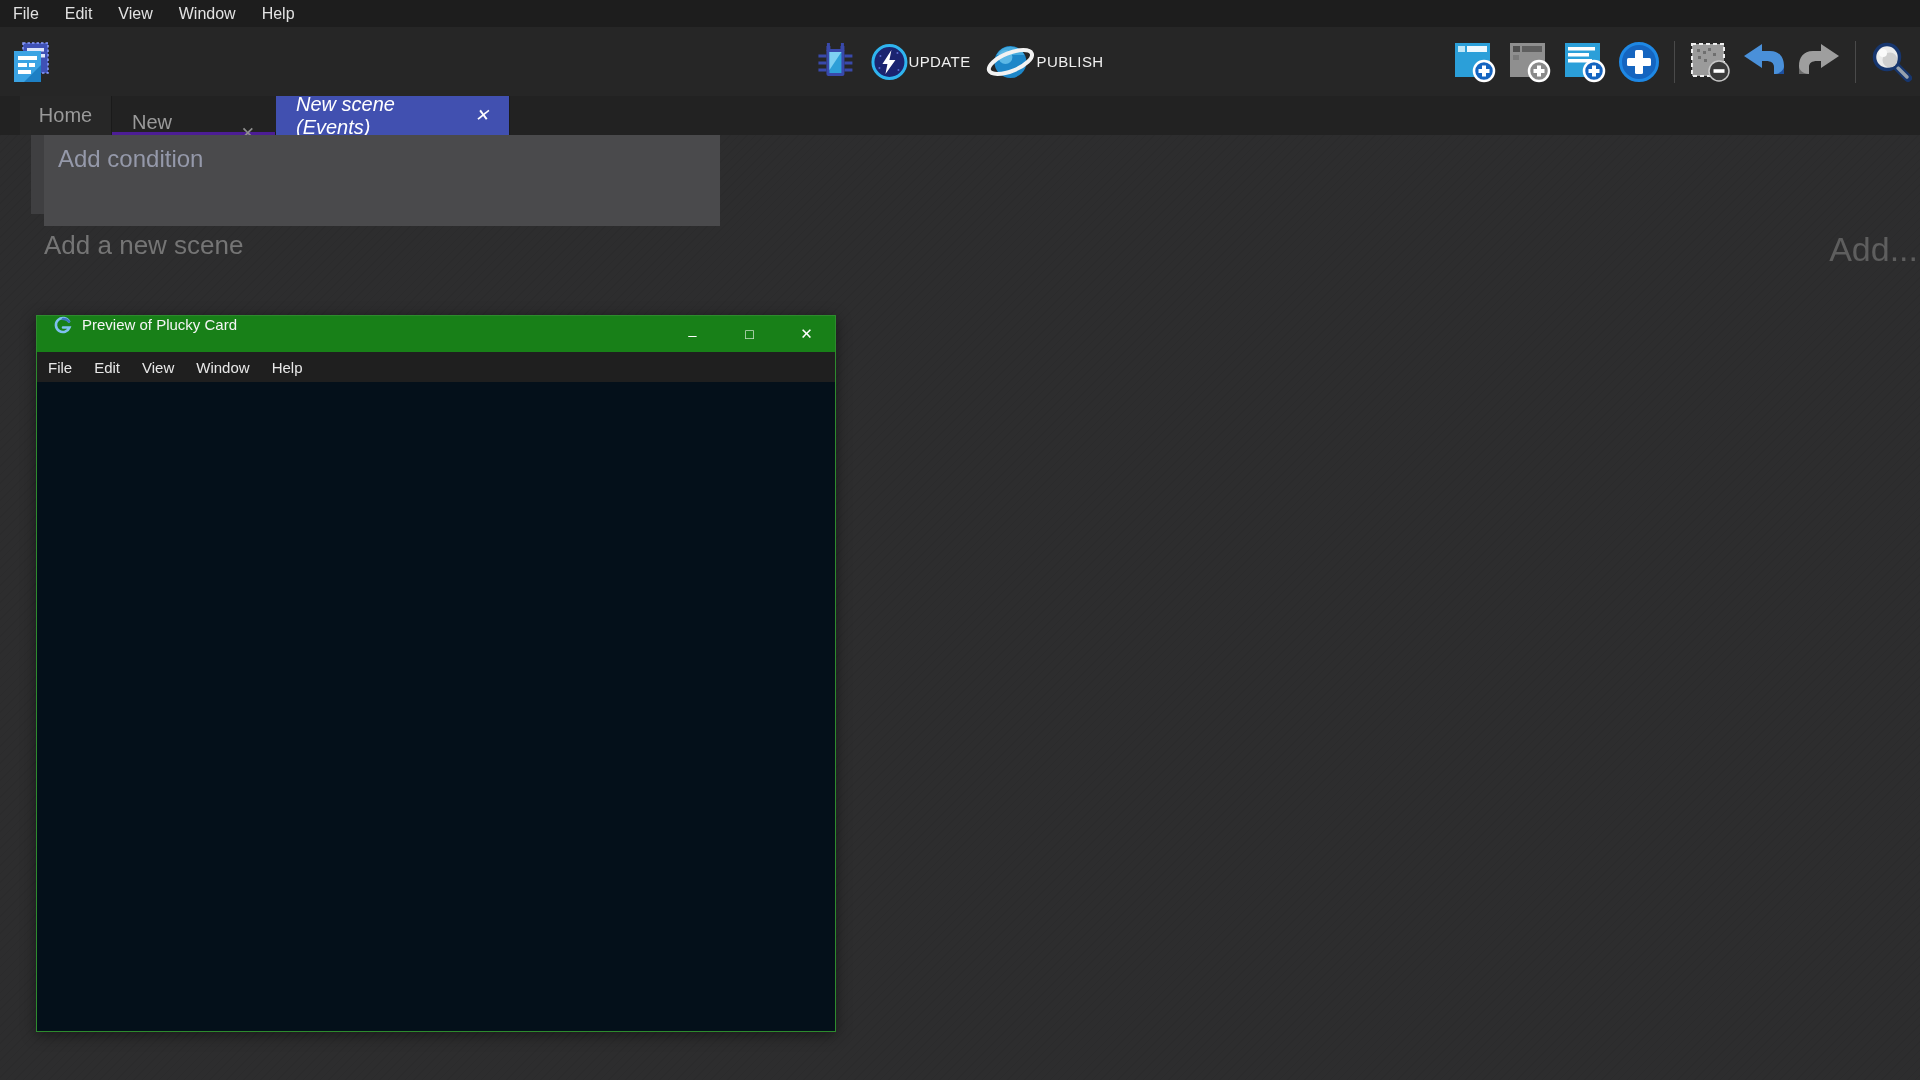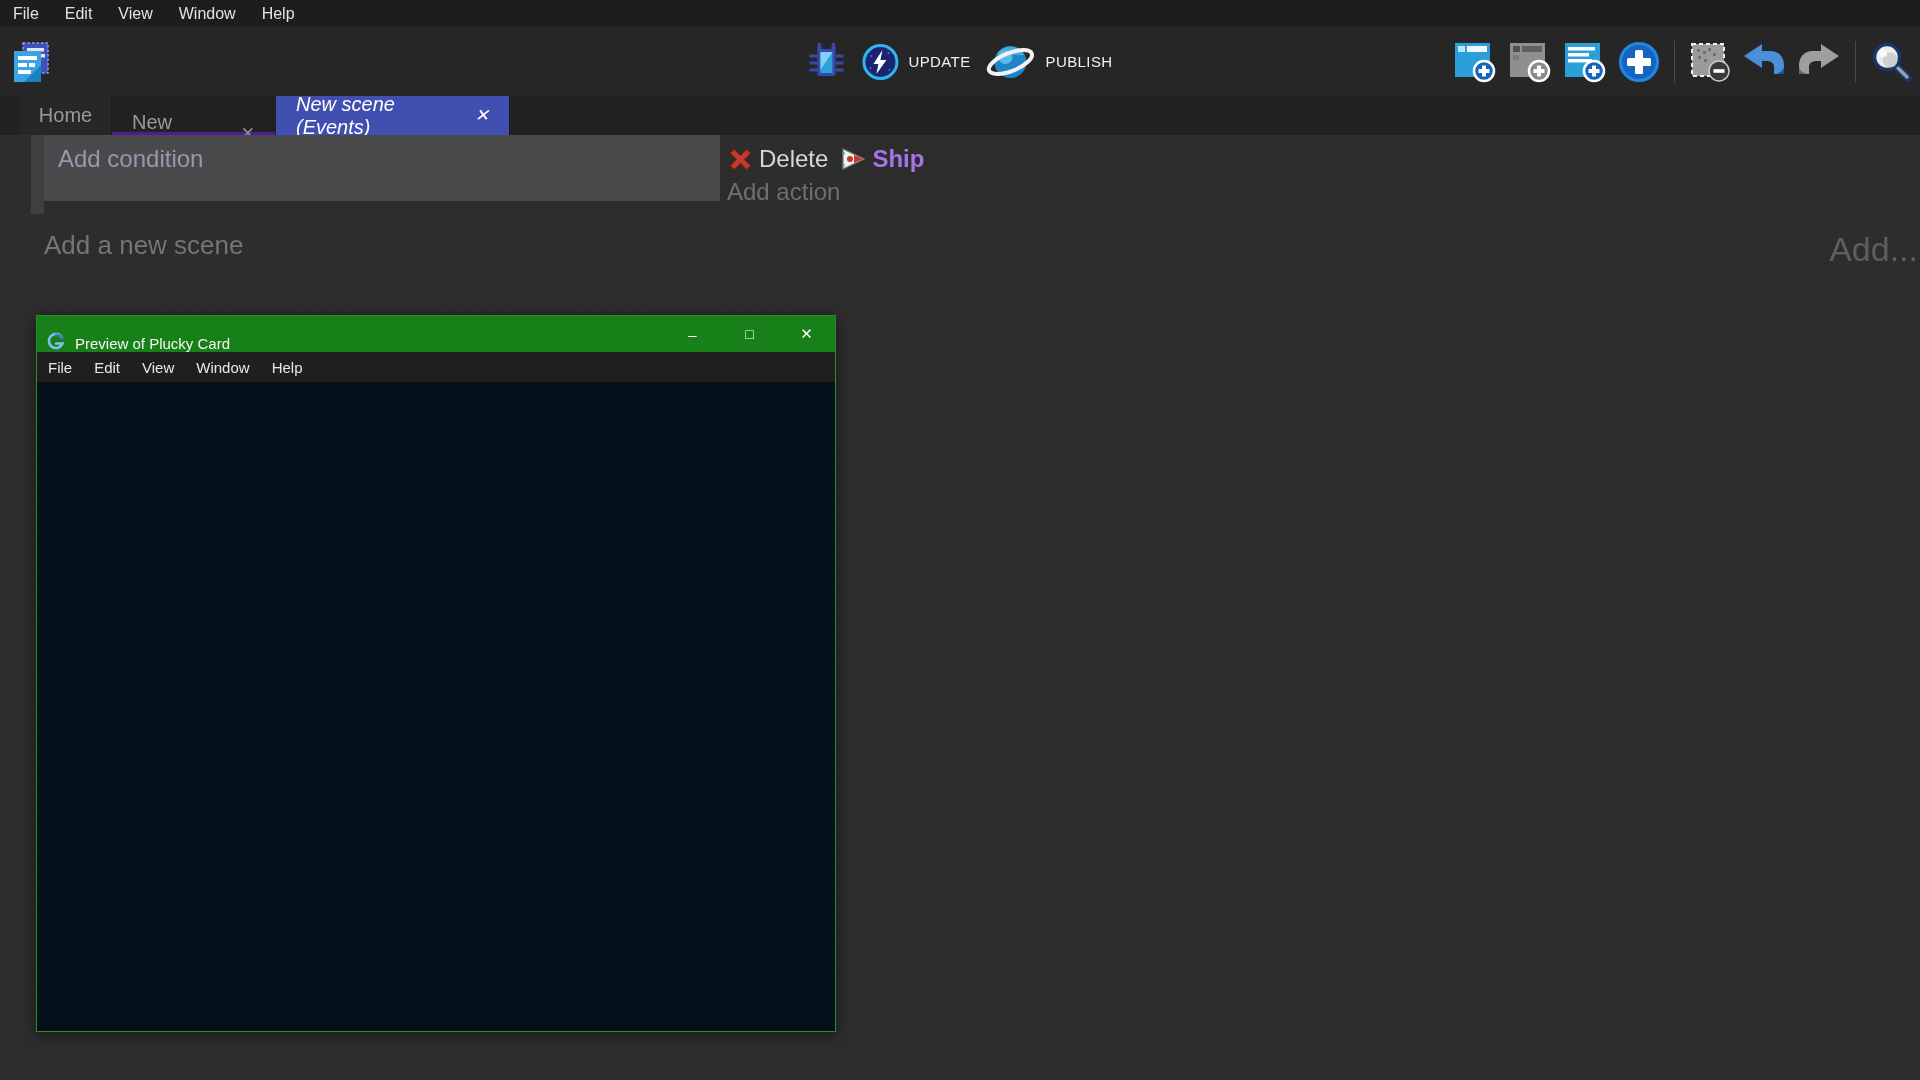--- a/index.html
+++ b/index.html
@@ -22,21 +22,21 @@
   }
   .tb-left { position:absolute; left:10px; top:50%; transform:translateY(-50%); display:flex; }
   .tb-center {
     position:absolute; left:50%; top:50%; transform:translate(-50%,-50%);
     display:flex; align-items:center; gap:10px;
   }
   .tb-right {
     position:absolute; right:8px; top:50%; transform:translateY(-50%);
     display:flex; align-items:center; gap:11px;
   }
-  .tb-btn { display:flex; align-items:center; gap:9px; cursor:default; }
+  .tb-btn { display:flex; align-items:center; cursor:default; }
   .tb-label { font-size:15px; color:#f0f0f0; letter-spacing:0.4px; }
   .tb-sep { width:1px; height:42px; background:#4a4a4a; margin:0 3px; }
   .tb-icon { display:flex; align-items:center; justify-content:center; }
 
   
   .tabbar {
     position:absolute; left:0; top:96px; width:1920px; height:39px;
     background:#222222; display:flex; align-items:stretch;padding-left:20px;
   }
   .tab {
@@ -52,41 +52,41 @@
 
   
   .sheet {
     position:absolute; left:0; top:135px; width:1920px; height:945px;
     background:#2d2d2e;
     background-image:repeating-linear-gradient(135deg, rgba(0,0,0,0.05) 0px, rgba(0,0,0,0.05) 1px, transparent 1px, transparent 6px);
   }
   .event-row { position:absolute; left:31px; top:0; display:flex; align-items:flex-start; }
   .event-margin { width:13px; height:79px; background:#3f3f41; }
   .condition-box {
-    width:676px; height:66px; background:#4a4a4c;
+    width:676px; height:91px; background:#4a4a4c;
     padding:10px 14px; font-size:24px; color:#9599aa;
   }
   .actions-col { margin-left:7px; padding-top:10px; }
   .action-line { display:flex; align-items:center; }
   .action-delete-label { font-size:24px; color:#d8d8d8; margin-left:5px; }
   .action-ship-label { font-size:24px; font-weight:bold; color:#a873e8; margin-left:6px; }
   .ship-icon-wrap { margin-left:12px; display:flex; align-items:center; }
   .add-action { font-size:24px; color:#6f6f6f; margin-top:5px; }
   .add-event { position:absolute; left:44px; top:95px; font-size:26px; color:#757575; }
   .add-more { position:absolute; right:2px; top:95px; font-size:34px; color:#5e5e5e; }
 
   
   .preview-window {
     position:absolute; left:36px; top:180px; width:800px; height:717px;
     border:1px solid #2e8b2e; background:#04101a; display:flex; flex-direction:column;
     box-shadow:0 3px 14px rgba(0,0,0,0.45);
   }
   .pw-titlebar {
-    height:36px; background:#188018; display:flex; align-items:flex-end; flex:0 0 auto;
-    padding-left:9px;
+    height:36px; background:#188018; display:flex; align-items:flex-start; flex:0 0 auto;
+    padding-left:16px;
   }
   .pw-title { font-size:15px; color:#f5f5f5; margin-left:9px; flex:1; }
   .pw-controls { display:flex; height:36px; }
   .pw-ctrl {
     width:57px; height:36px; display:flex; align-items:center; justify-content:center;
     color:#ffffff; font-size:15px; cursor:default;
   }
   .pw-ctrl-max { font-size:14px; }
   .pw-menubar {
     height:30px; background:#1f1f1f; display:flex; align-items:center; flex:0 0 auto;
@@ -260,39 +260,20 @@
   </div>
 </div>
 
 <div class="sheet">
 
   <div class="event-row">
     <div class="event-margin"></div>
     <div class="condition-box">
       <span>Add condition</span>
     </div>
-    <div class="actions-col">
-      <div class="action-line">
-        <svg width="27" height="27" viewBox="0 0 26 26">
-          <path d="M3,7 L7,3 L13,9 L19,3 L23,7 L17,13 L23,19 L19,23 L13,17 L7,23 L3,19 L9,13 Z" fill="#c23b2e" stroke="#6e1c12" stroke-width="1"></path>
-        </svg>
-        <span class="action-delete-label">Delete</span>
-        <span class="ship-icon-wrap">
-          <svg width="26" height="24" viewBox="0 0 26 24">
-            <polygon points="3,2 24,12 3,22" fill="#f2f2f2" stroke="#7a7a7a" stroke-width="1.2"></polygon>
-            <polygon points="14,8 23,12 14,16" fill="#c0392b"></polygon>
-            <circle cx="10" cy="12" r="3" fill="#c0392b"></circle>
-            <rect x="2" y="5" width="2.5" height="2.5" fill="#27ae60"></rect>
-            <rect x="2" y="17" width="2.5" height="2.5" fill="#27ae60"></rect>
-          </svg>
-        </span>
-        <span class="action-ship-label">Ship</span>
-      </div>
-      <div class="add-action">Add action</div>
-    </div>
   </div>
 
   <div class="add-event">Add a new scene</div>
   <div class="add-more">Add...</div>
 
   <div class="preview-window">
     <div class="pw-titlebar">
       <svg width="20" height="20" viewBox="0 0 20 20">
         <path d="M16,5.5 A7,7 0 1 0 16.5,11.5 L10,11.5" fill="none" stroke="#7fc0ef" stroke-width="2.6" stroke-linecap="round"></path>
         <path d="M16,5.5 A7,7 0 0 0 10,3" fill="none" stroke="#3d78c0" stroke-width="2.6" stroke-linecap="round"></path>

